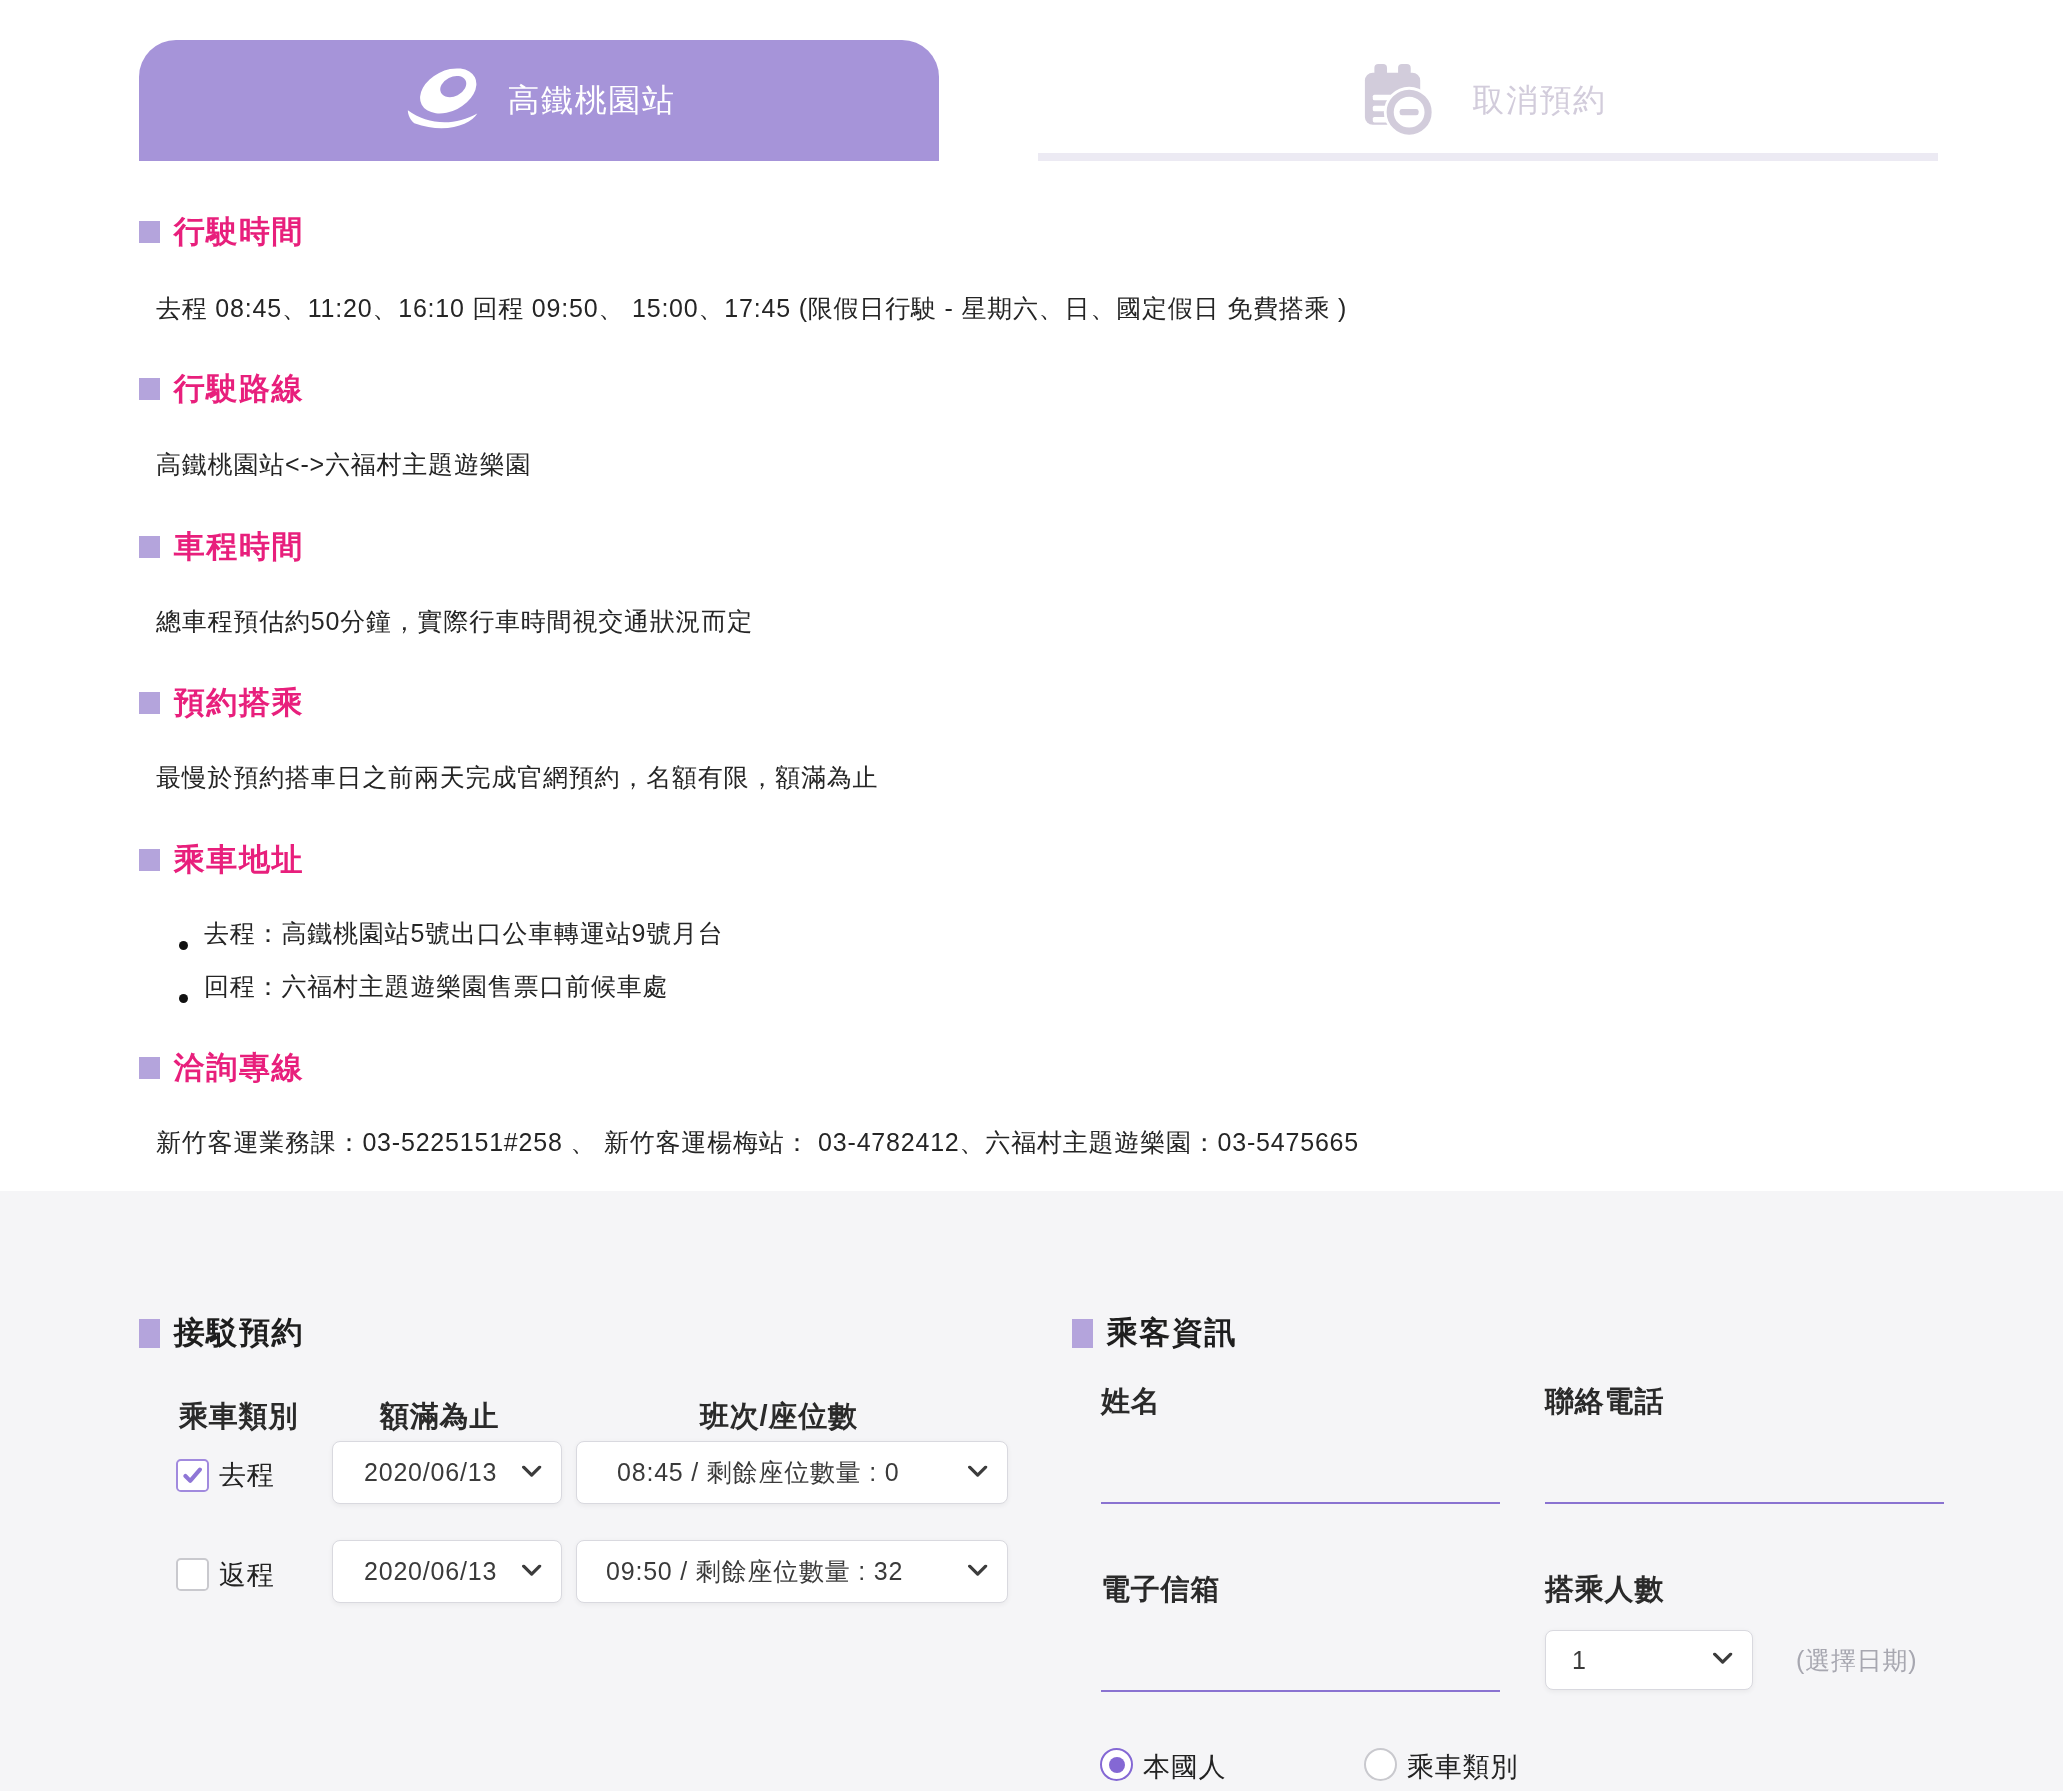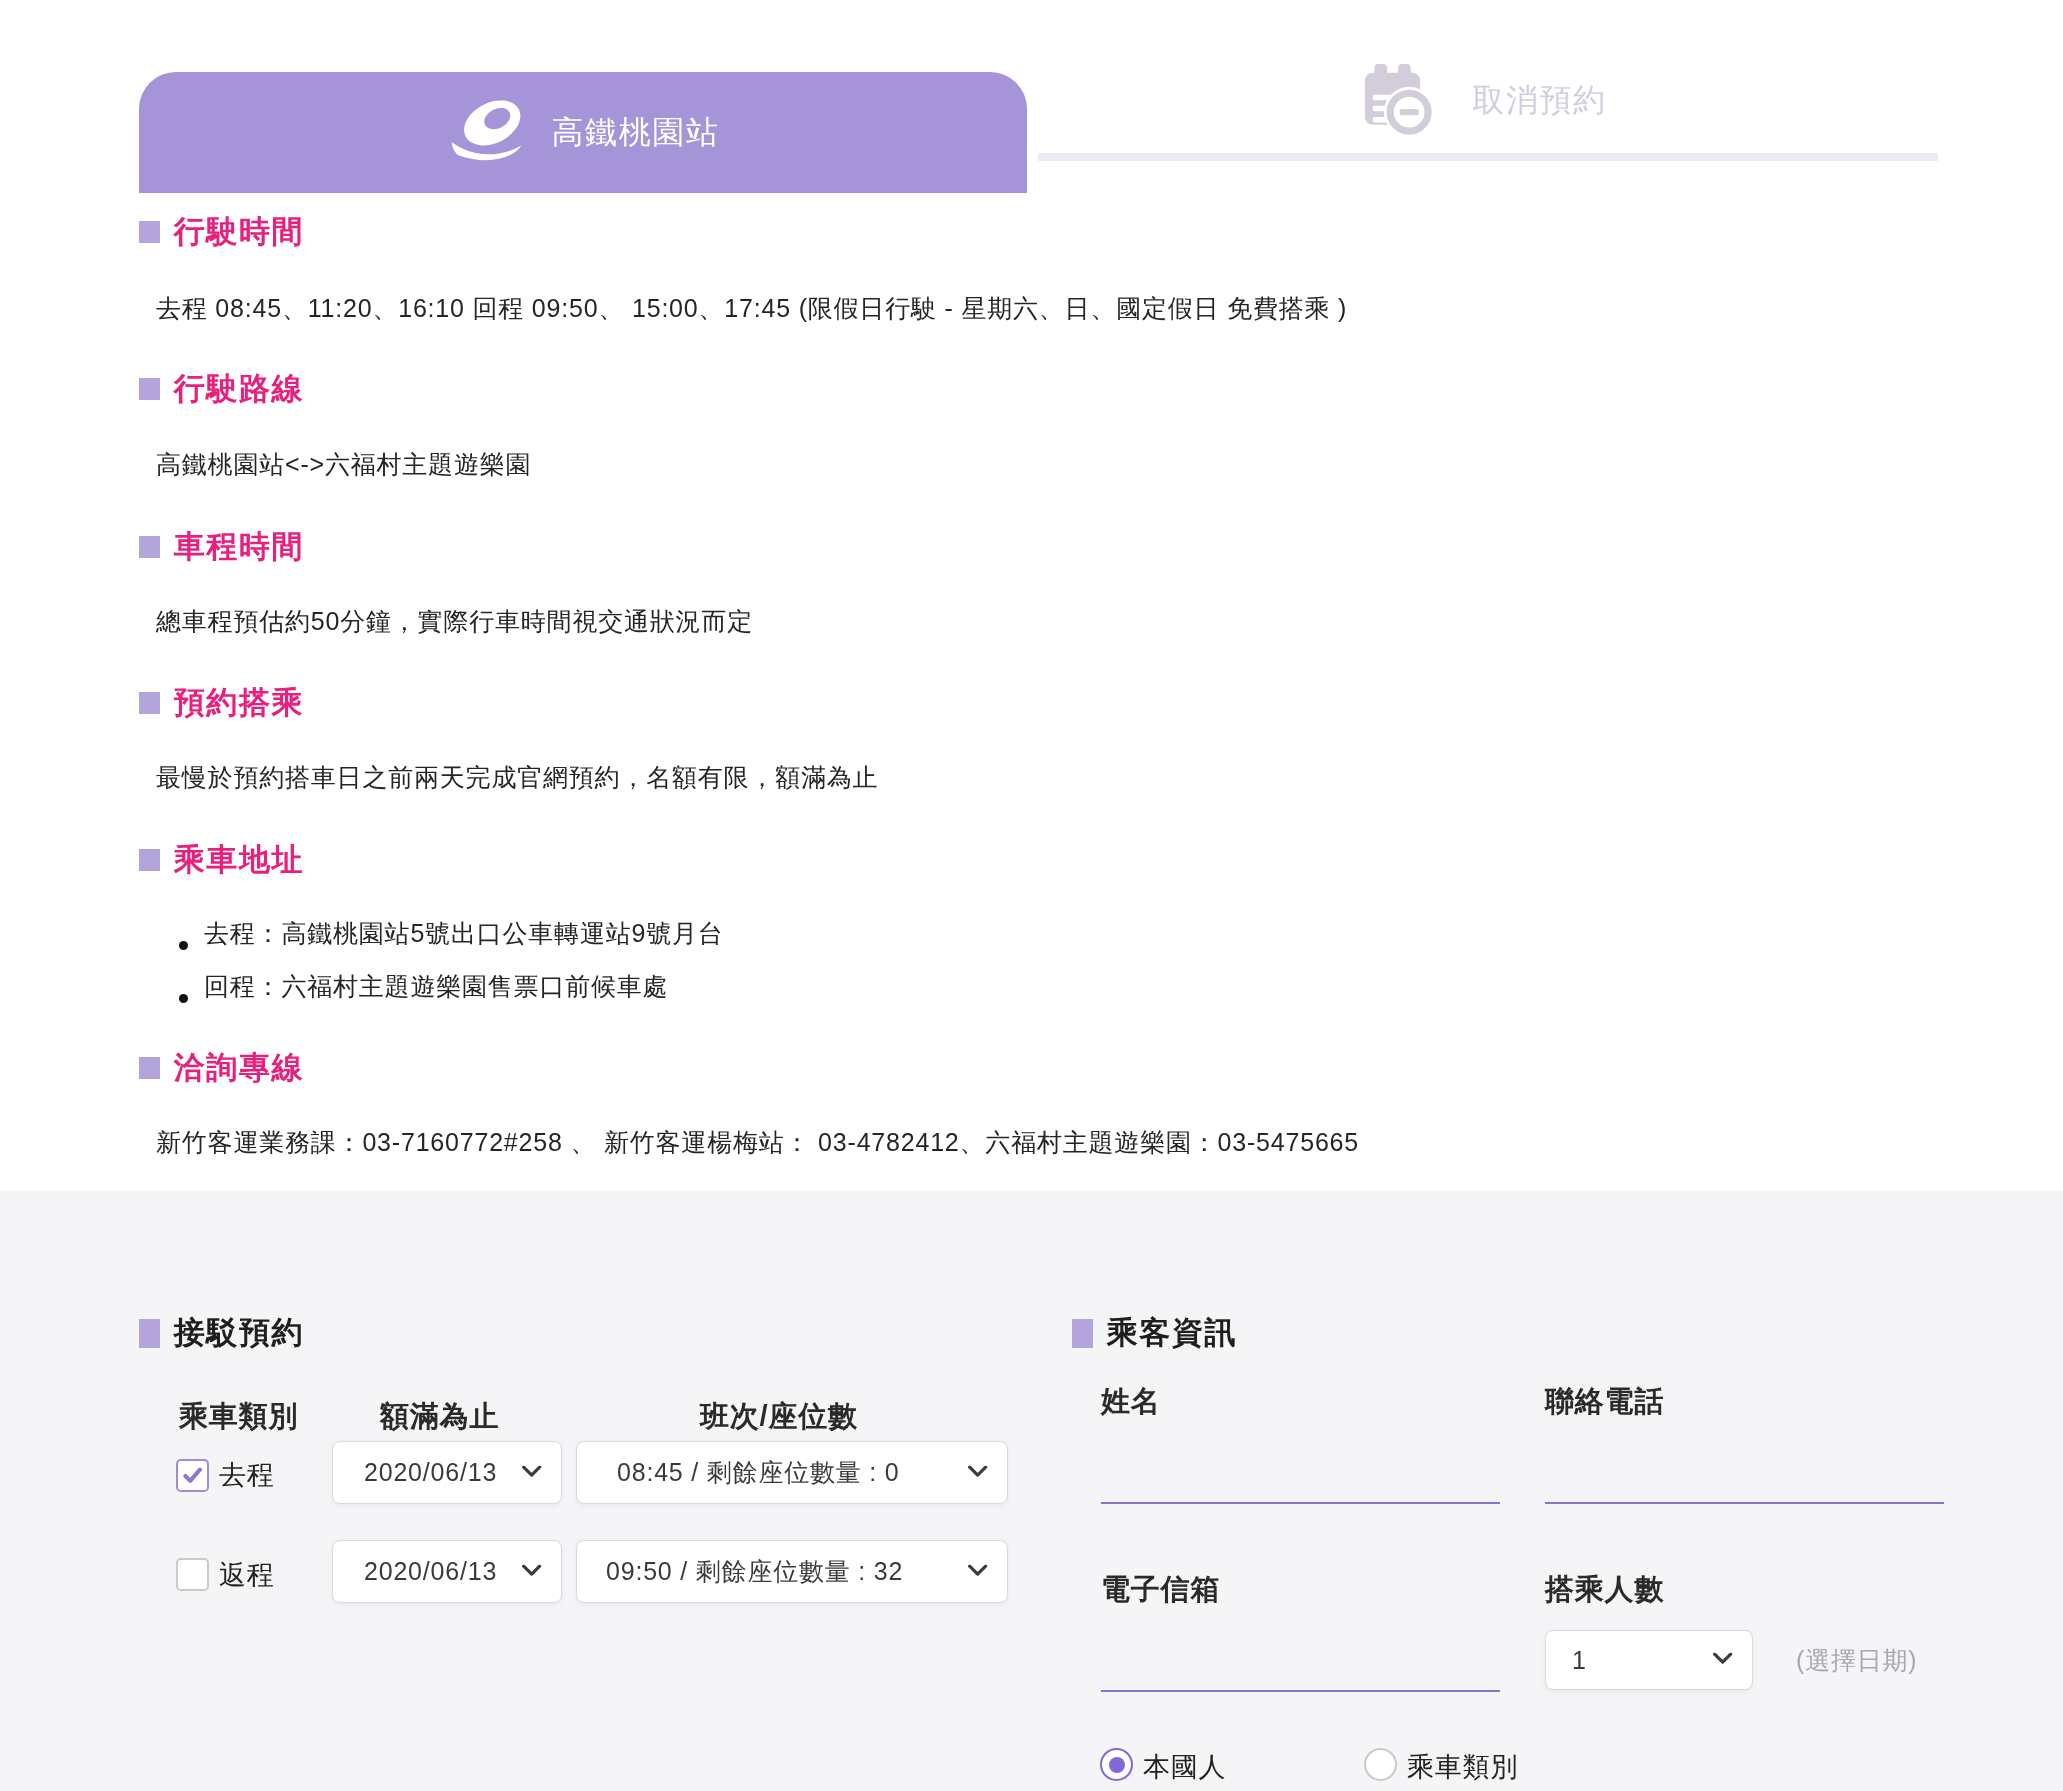--- a/index.html
+++ b/index.html
@@ -1,21 +1,21 @@
 <!DOCTYPE html>
 <html style="font-size:13px"><head>
 <meta charset="utf-8">
 <style>
   html,body{margin:0;padding:0;background:#fff;}
   body{font-family:"Liberation Sans",sans-serif;}
   #canvas{position:relative;width:2064px;height:1791px;background:#ffffff;overflow:hidden;}
 
   
-  .tab-active{position:absolute;left:139px;top:40px;width:888px;height:121px;
-    background:#a694d9;border-radius:37px 37px 0 0;display:flex;align-items:center;justify-content:center;margin-top:32px;}
+  .tab-active{position:absolute;left:139px;top:40px;width:800px;height:121px;
+    background:#a694d9;border-radius:37px 37px 0 0;display:flex;align-items:center;justify-content:center;}
   .tab-active .label{color:#ffffff;font-size:32px;font-weight:500;margin-left:21px;letter-spacing:1.6px;}
   .tab-inactive{position:absolute;left:1026px;top:40px;width:912px;height:121px;
     display:flex;align-items:center;justify-content:center;cursor:pointer;}
   .tab-inactive .label{color:#d2ccdb;font-size:32px;font-weight:500;margin-left:36px;letter-spacing:1.6px;}
   .tab-divider{position:absolute;left:1038px;top:153px;width:900px;height:8px;background:#eceaf3;}
 
   
   .sec-head{position:absolute;left:139px;display:flex;align-items:center;}
   .sec-head .marker{width:21px;height:22.6px;background:#b4a4dc;margin-right:13.7px;flex:none;}
   .sec-head .title{color:#e81f7c;font-size:31px;font-weight:700;letter-spacing:1.6px;}
@@ -128,21 +128,21 @@
   </div>
   <div class="bullet-row" style="top:970px">
     <span class="dot"></span>
     <span class="btxt">回程：六福村主題遊樂園售票口前候車處</span>
   </div>
 
   <div class="sec-head" style="top:1047px">
     <span class="marker"></span>
     <span class="title">洽詢專線</span>
   </div>
-  <div class="sec-body" style="top:1126px">新竹客運業務課：03-7160772#258 、 新竹客運楊梅站： 03-4782412、六福村主題遊樂園：03-5475665</div>
+  <div class="sec-body" style="top:1126px">新竹客運業務課：03-5225151#258 、 新竹客運楊梅站： 03-4782412、六福村主題遊樂園：03-5475665</div>
 
   <div class="panel"></div>
 
   <div class="form-head" style="left:139px;top:1312px">
     <span class="marker"></span>
     <span class="title">接駁預約</span>
   </div>
 
   <div class="col-header" style="left:179px;top:1397px">乘車類別</div>
   <div class="col-header" style="left:380px;top:1397px">額滿為止</div>

